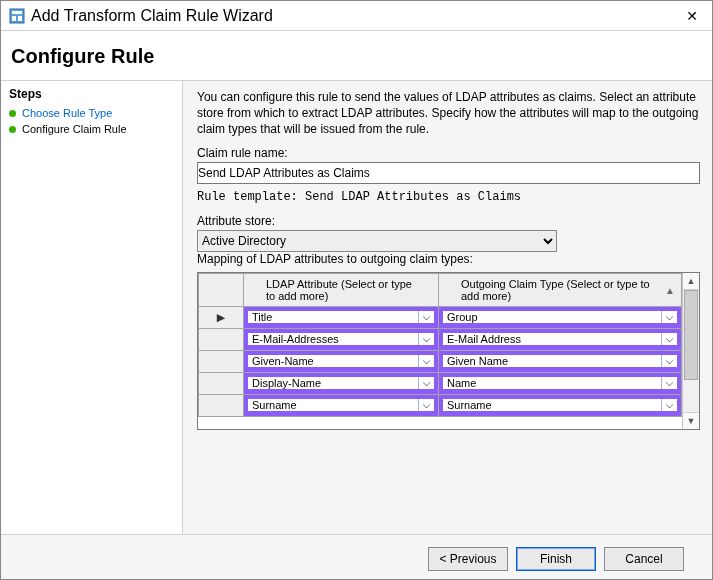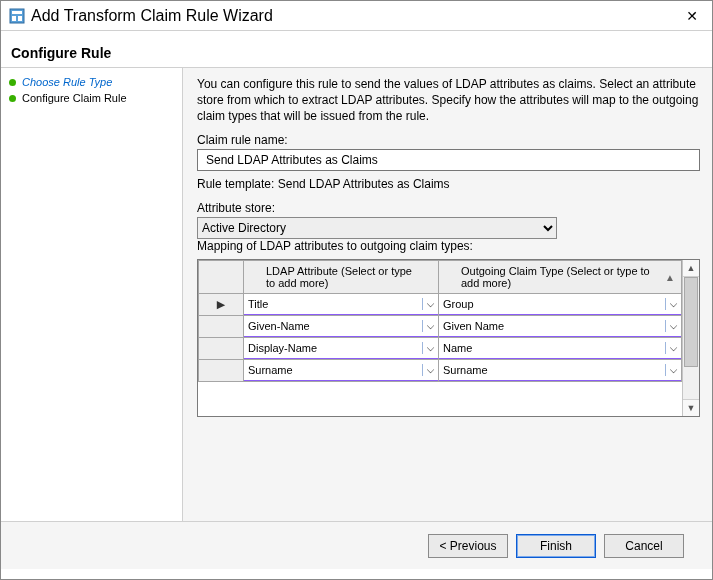--- a/index.html
+++ b/index.html
@@ -24,22 +24,22 @@
   .titlebar .app-icon {
     width: 16px; height: 16px; margin-right: 6px;
     display: inline-flex; align-items: center; justify-content: center;
   }
   .titlebar .title { flex: 1; font-size: 16px; }
   .titlebar .close {
     width: 40px; text-align: center; font-size: 14px; cursor: default;
     line-height: 30px; margin-right: -8px;
   }
   .header {
-    padding: 14px 10px 6px 10px;
-    font-size: 14px;
+    padding: 14px 10px 12px 10px;
+    font-size: 20px;
     font-weight: 600;
     border-bottom: 1px solid #d0d0d0;
   }
   .body {
     display: flex;
     height: 453px;
   }
   .steps {
     width: 182px;
     border-right: 1px solid #d0d0d0;
@@ -48,38 +48,38 @@
   .steps-title { font-weight: 700; margin-bottom: 4px; }
   .step-item {
     display: flex; align-items: center; gap: 6px;
     padding: 2px 0;
     font-size: 11px;
   }
   .step-item .dot {
     width: 7px; height: 7px; border-radius: 50%;
     background: #38b000; flex: 0 0 auto;
   }
-  .step-item.link span.lbl { color: #0066cc; font-style: italic; }
+  .step-item.link span.lbl { color: #0066cc; }
   .content {
     flex: 1;
     padding: 8px 12px 8px 14px;
     background: #f5f5f5;
     position: relative;
   }
   .intro { line-height: 1.35; margin-bottom: 8px; }
   .field-label { margin: 6px 0 2px 0; }
   input.text {
     width: 100%;
     height: 22px;
     border: 1px solid #777;
-    padding: 0 8px;
+    padding: 0 0;
     font: inherit;
     background: #fff;
   }
-  .tmpl { margin: 6px 0 10px 0; }
+  .tmpl { margin: 6px 0 10px 0; font-family: Liberation Mono, monospace; }
   select.dd {
     width: 360px;
     height: 22px;
     border: 1px solid #888;
     font: inherit;
     background: #eee;
   }
   .mapping-wrap {
     margin-top: 6px;
     border: 1px solid #7a7a7a;
@@ -113,21 +113,21 @@
   .grid td.rowhdr {
     width: 26px;
     background: #eeeeee;
     text-align: center;
     font-size: 11px;
     color: #333;
   }
   .cell {
     display: flex; align-items: center;
     height: 22px;
-    border: 1px solid #8b5cf6;
+    border: 5px solid #8b5cf6;
     margin: -1px;
     background: #fff;
   }
   .cell .txt {
     flex: 1; padding: 0 4px; font-size: 11px;
     white-space: nowrap; overflow: hidden;
   }
   .cell .chev {
     width: 16px; text-align: center; color: #333; font-size: 10px;
     border-left: 1px solid #9db6dd;
@@ -188,20 +188,21 @@
     </svg>
   </span>
   <span class="title">Add Transform Claim Rule Wizard</span>
   <span class="close">✕</span>
 </div>
 
 <div class="header">Configure Rule</div>
 
 <div class="body">
   <div class="steps">
+    <div class="steps-title">Steps</div>
     <div class="step-item link">
       <span class="dot"></span>
       <span class="lbl">Choose Rule Type</span>
     </div>
     <div class="step-item">
       <span class="dot"></span>
       <span class="lbl">Configure Claim Rule</span>
     </div>
   </div>
 
@@ -248,20 +249,35 @@
                   <div class="cell">
                     <span class="txt">Group</span>
                     <span class="chev">⌵</span>
                   </div>
                 </td>
               </tr>
               <tr>
                 <td class="rowhdr"></td>
                 <td>
                   <div class="cell">
+                    <span class="txt">E-Mail-Addresses</span>
+                    <span class="chev">⌵</span>
+                  </div>
+                </td>
+                <td>
+                  <div class="cell">
+                    <span class="txt">E-Mail Address</span>
+                    <span class="chev">⌵</span>
+                  </div>
+                </td>
+              </tr>
+              <tr>
+                <td class="rowhdr"></td>
+                <td>
+                  <div class="cell">
                     <span class="txt">Given-Name</span>
                     <span class="chev">⌵</span>
                   </div>
                 </td>
                 <td>
                   <div class="cell">
                     <span class="txt">Given Name</span>
                     <span class="chev">⌵</span>
                   </div>
                 </td>

